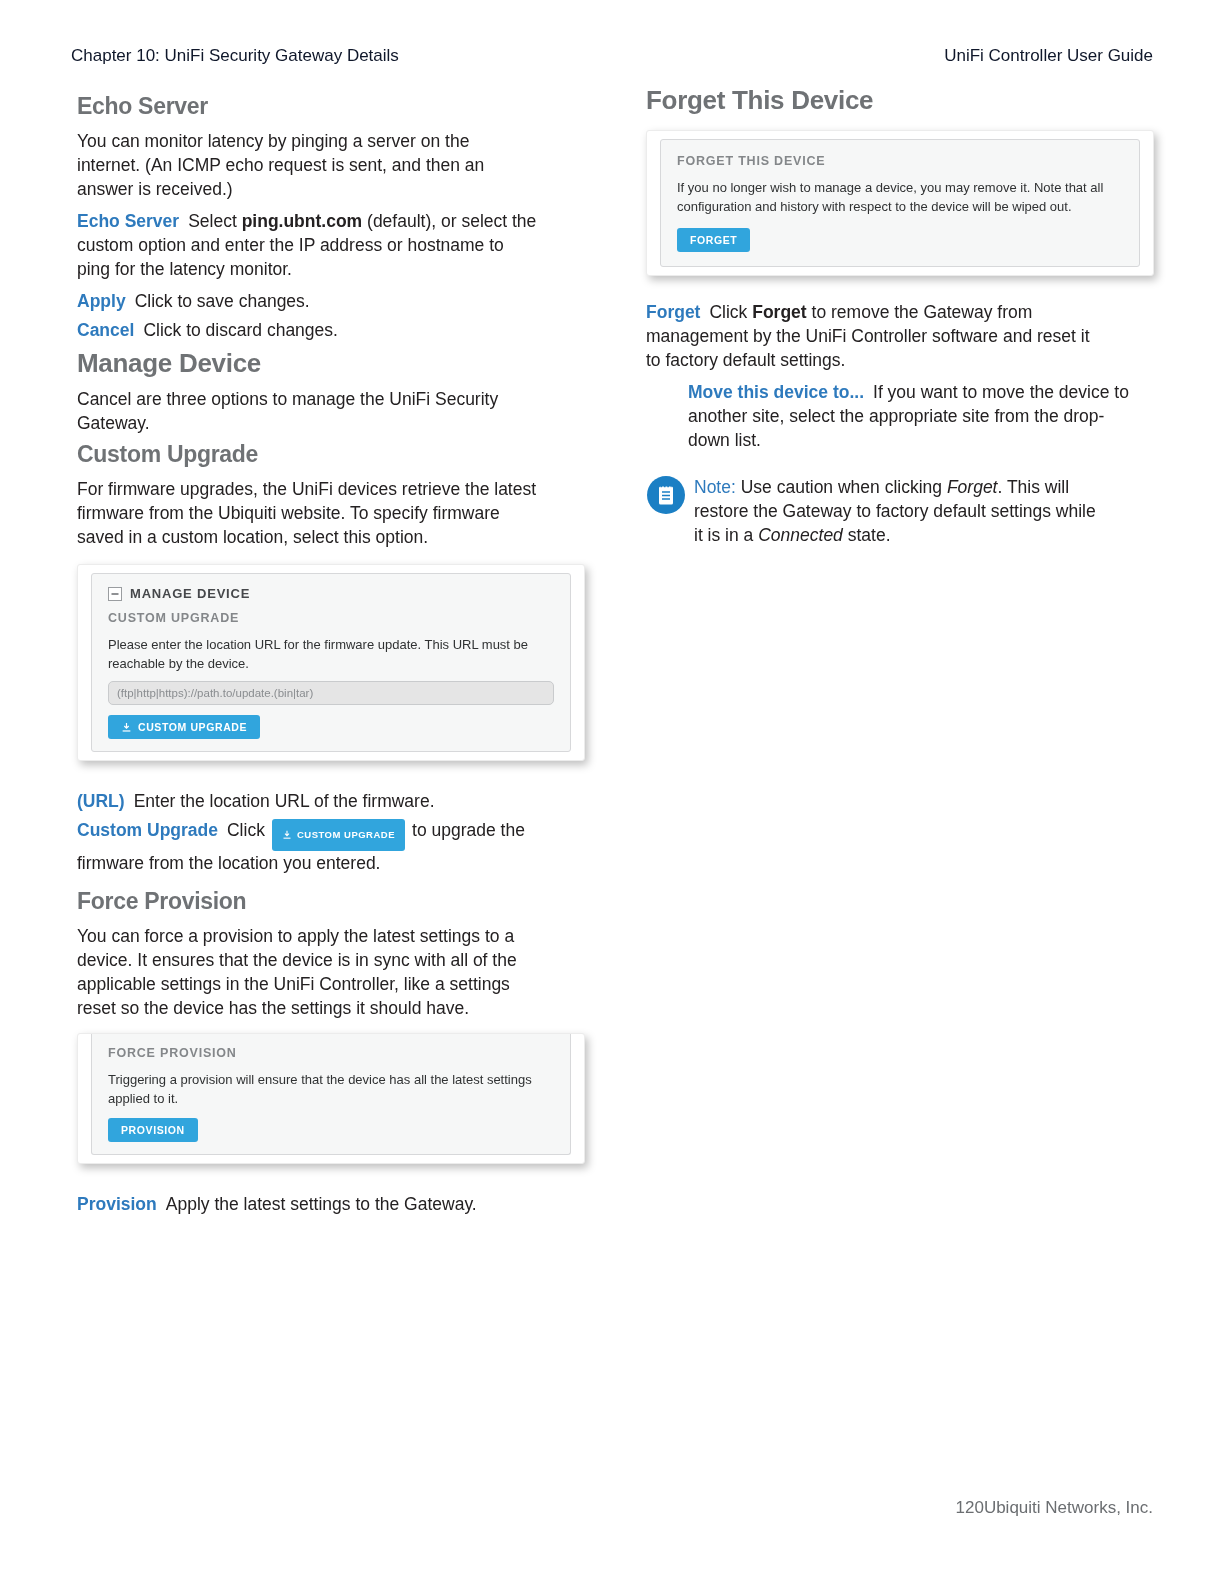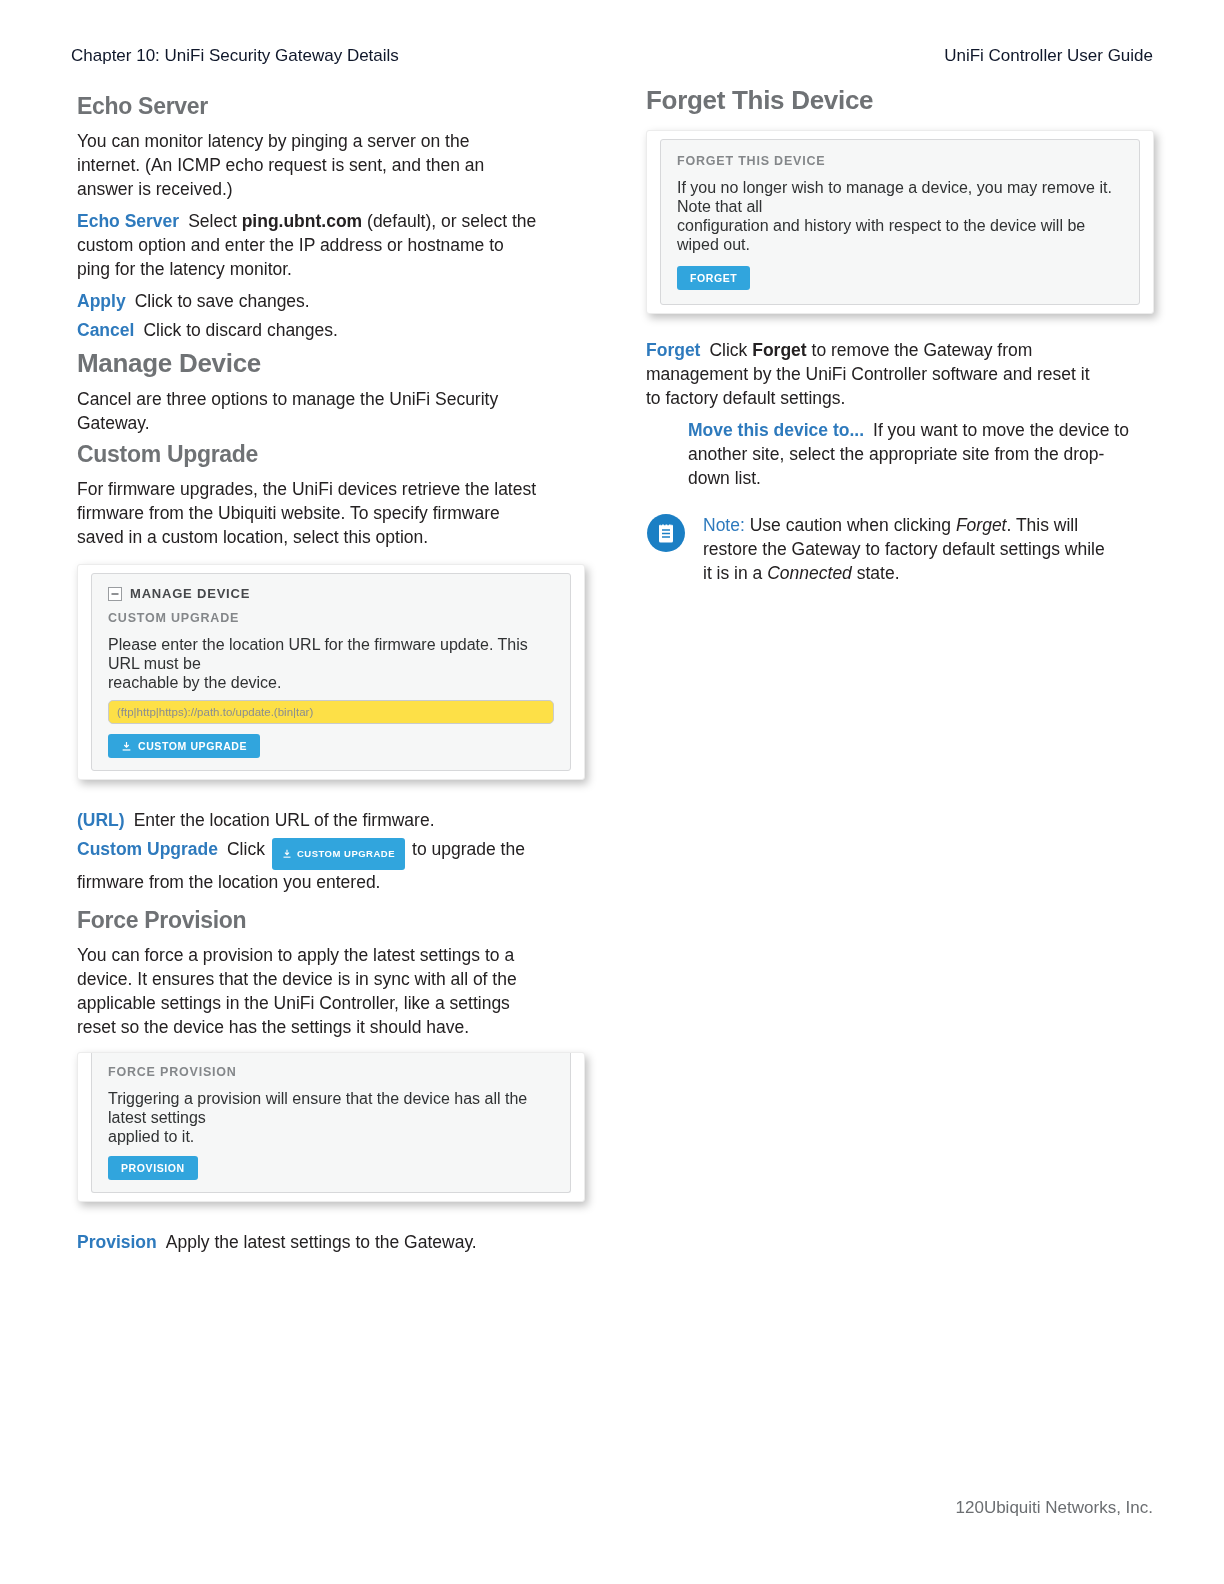--- a/index.html
+++ b/index.html
@@ -18,26 +18,26 @@
   .p{margin:0 0 8px 0;font-size:17.5px;line-height:24px;white-space:pre-line;}
   .term{color:#2e7abd;font-weight:bold;margin-right:9px;}
   .b{font-weight:bold;}
   .i{font-style:italic;}
   
   .shot{background:#fff;border:1px solid #ececec;border-radius:3px;
         box-shadow:3px 4px 8px rgba(0,0,0,0.25);}
   .panel{background:#f6f7f7;border:1px solid #d7d8da;border-radius:3px;}
   .panel-title{font-size:12.5px;font-weight:bold;color:#84878a;letter-spacing:0.8px;}
   .panel-title.dark{color:#46484b;display:flex;align-items:center;gap:8px;font-size:13px;}
-  .panel-body{font-size:16px;line-height:19px;color:#303233;white-space:pre-line;}
+  .panel-body{font-size:13px;line-height:19px;color:#303233;white-space:pre-line;}
   .btn{display:inline-flex;align-items:center;gap:6px;background:#31a5dd;color:#fff;
        border:none;border-radius:3px;font-family:"Liberation Sans",sans-serif;
        font-size:10.5px;font-weight:bold;letter-spacing:0.6px;padding:6px 13px;cursor:pointer;}
   .url-input{width:100%;box-sizing:border-box;height:24px;border:1px solid #c9cbcd;
-       border-radius:5px;background:#fde047;font-size:11.5px;padding:3px 8px;color:#6f7275;
+       border-radius:5px;background:#e5e5e5;font-size:11.5px;padding:3px 8px;color:#6f7275;
        font-family:"Liberation Sans",sans-serif;}
   .url-input::placeholder{color:#8a8d90;opacity:1;}
   
   .shot1{margin-bottom:28px;padding:8px 13px;}
   .shot1 .panel{padding:12px 16px;}
   .shot1 .panel-title.dark{margin-bottom:10px;}
   .shot1 .sub{margin-bottom:10px;}
   .shot1 .panel-body{margin-bottom:8px;}
   .shot1 .url-input{margin-bottom:10px;}
   
@@ -48,21 +48,21 @@
   
   .shot3{margin-bottom:24px;padding:8px 13px;}
   .shot3 .panel{padding:14px 16px;}
   .shot3 .panel-title{margin-bottom:10px;}
   .shot3 .panel-body{margin-bottom:12px;}
   
   .inline-btn{display:inline-flex;align-items:center;gap:5px;background:#31a5dd;color:#fff;
        border-radius:3px;font-size:9.5px;font-weight:bold;letter-spacing:0.5px;
        padding:4px 10px;margin:0 7px;vertical-align:-4px;}
   
-  .note{display:flex;gap:17px;margin-top:23px;}
+  .note{display:flex;gap:8px;margin-top:23px;}
   .note-icon{flex:0 0 40px;}
   .note-text{font-size:17.5px;line-height:24px;white-space:pre-line;width:450px;}
   .note-label{color:#2e7abd;}
   
   .mb14{margin-bottom:14px;margin-left:42px;}
   .mb15{margin-bottom:15px;}
   .mb13{margin-bottom:13px;}
   .mb12{margin-bottom:12px;}
   .mb5{margin-bottom:5px;}
   .mt6{margin-top:5px;}

